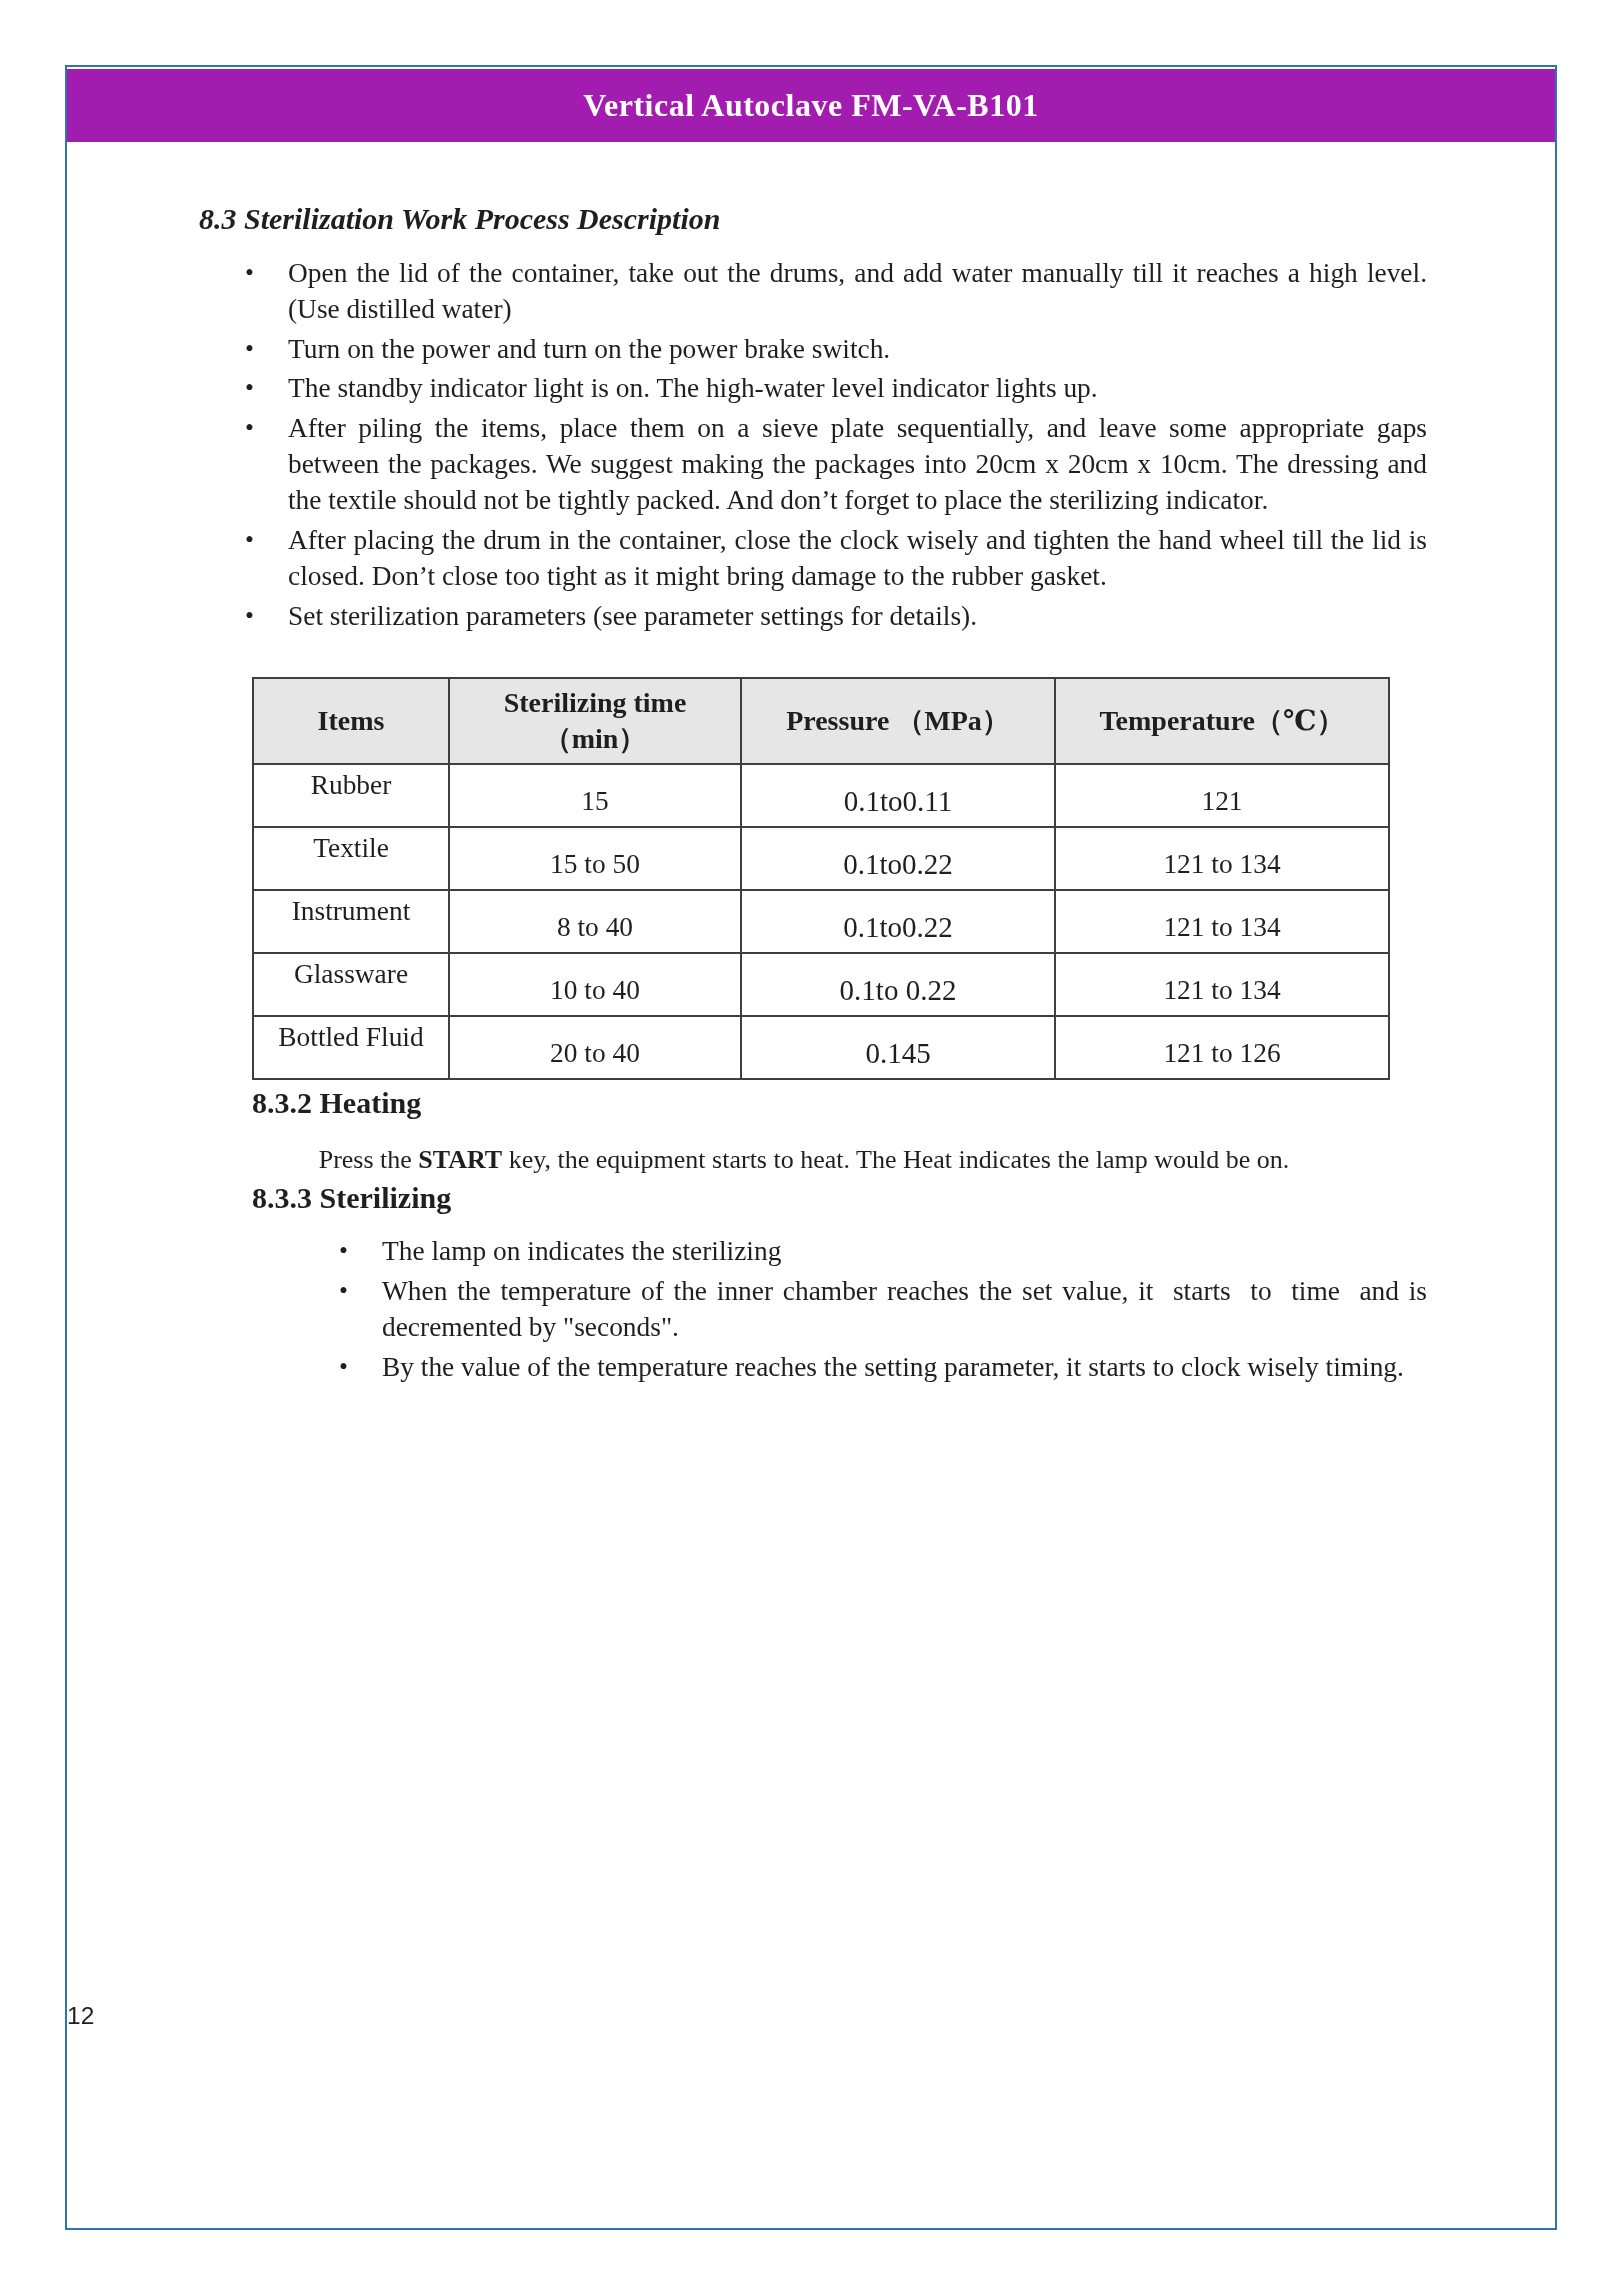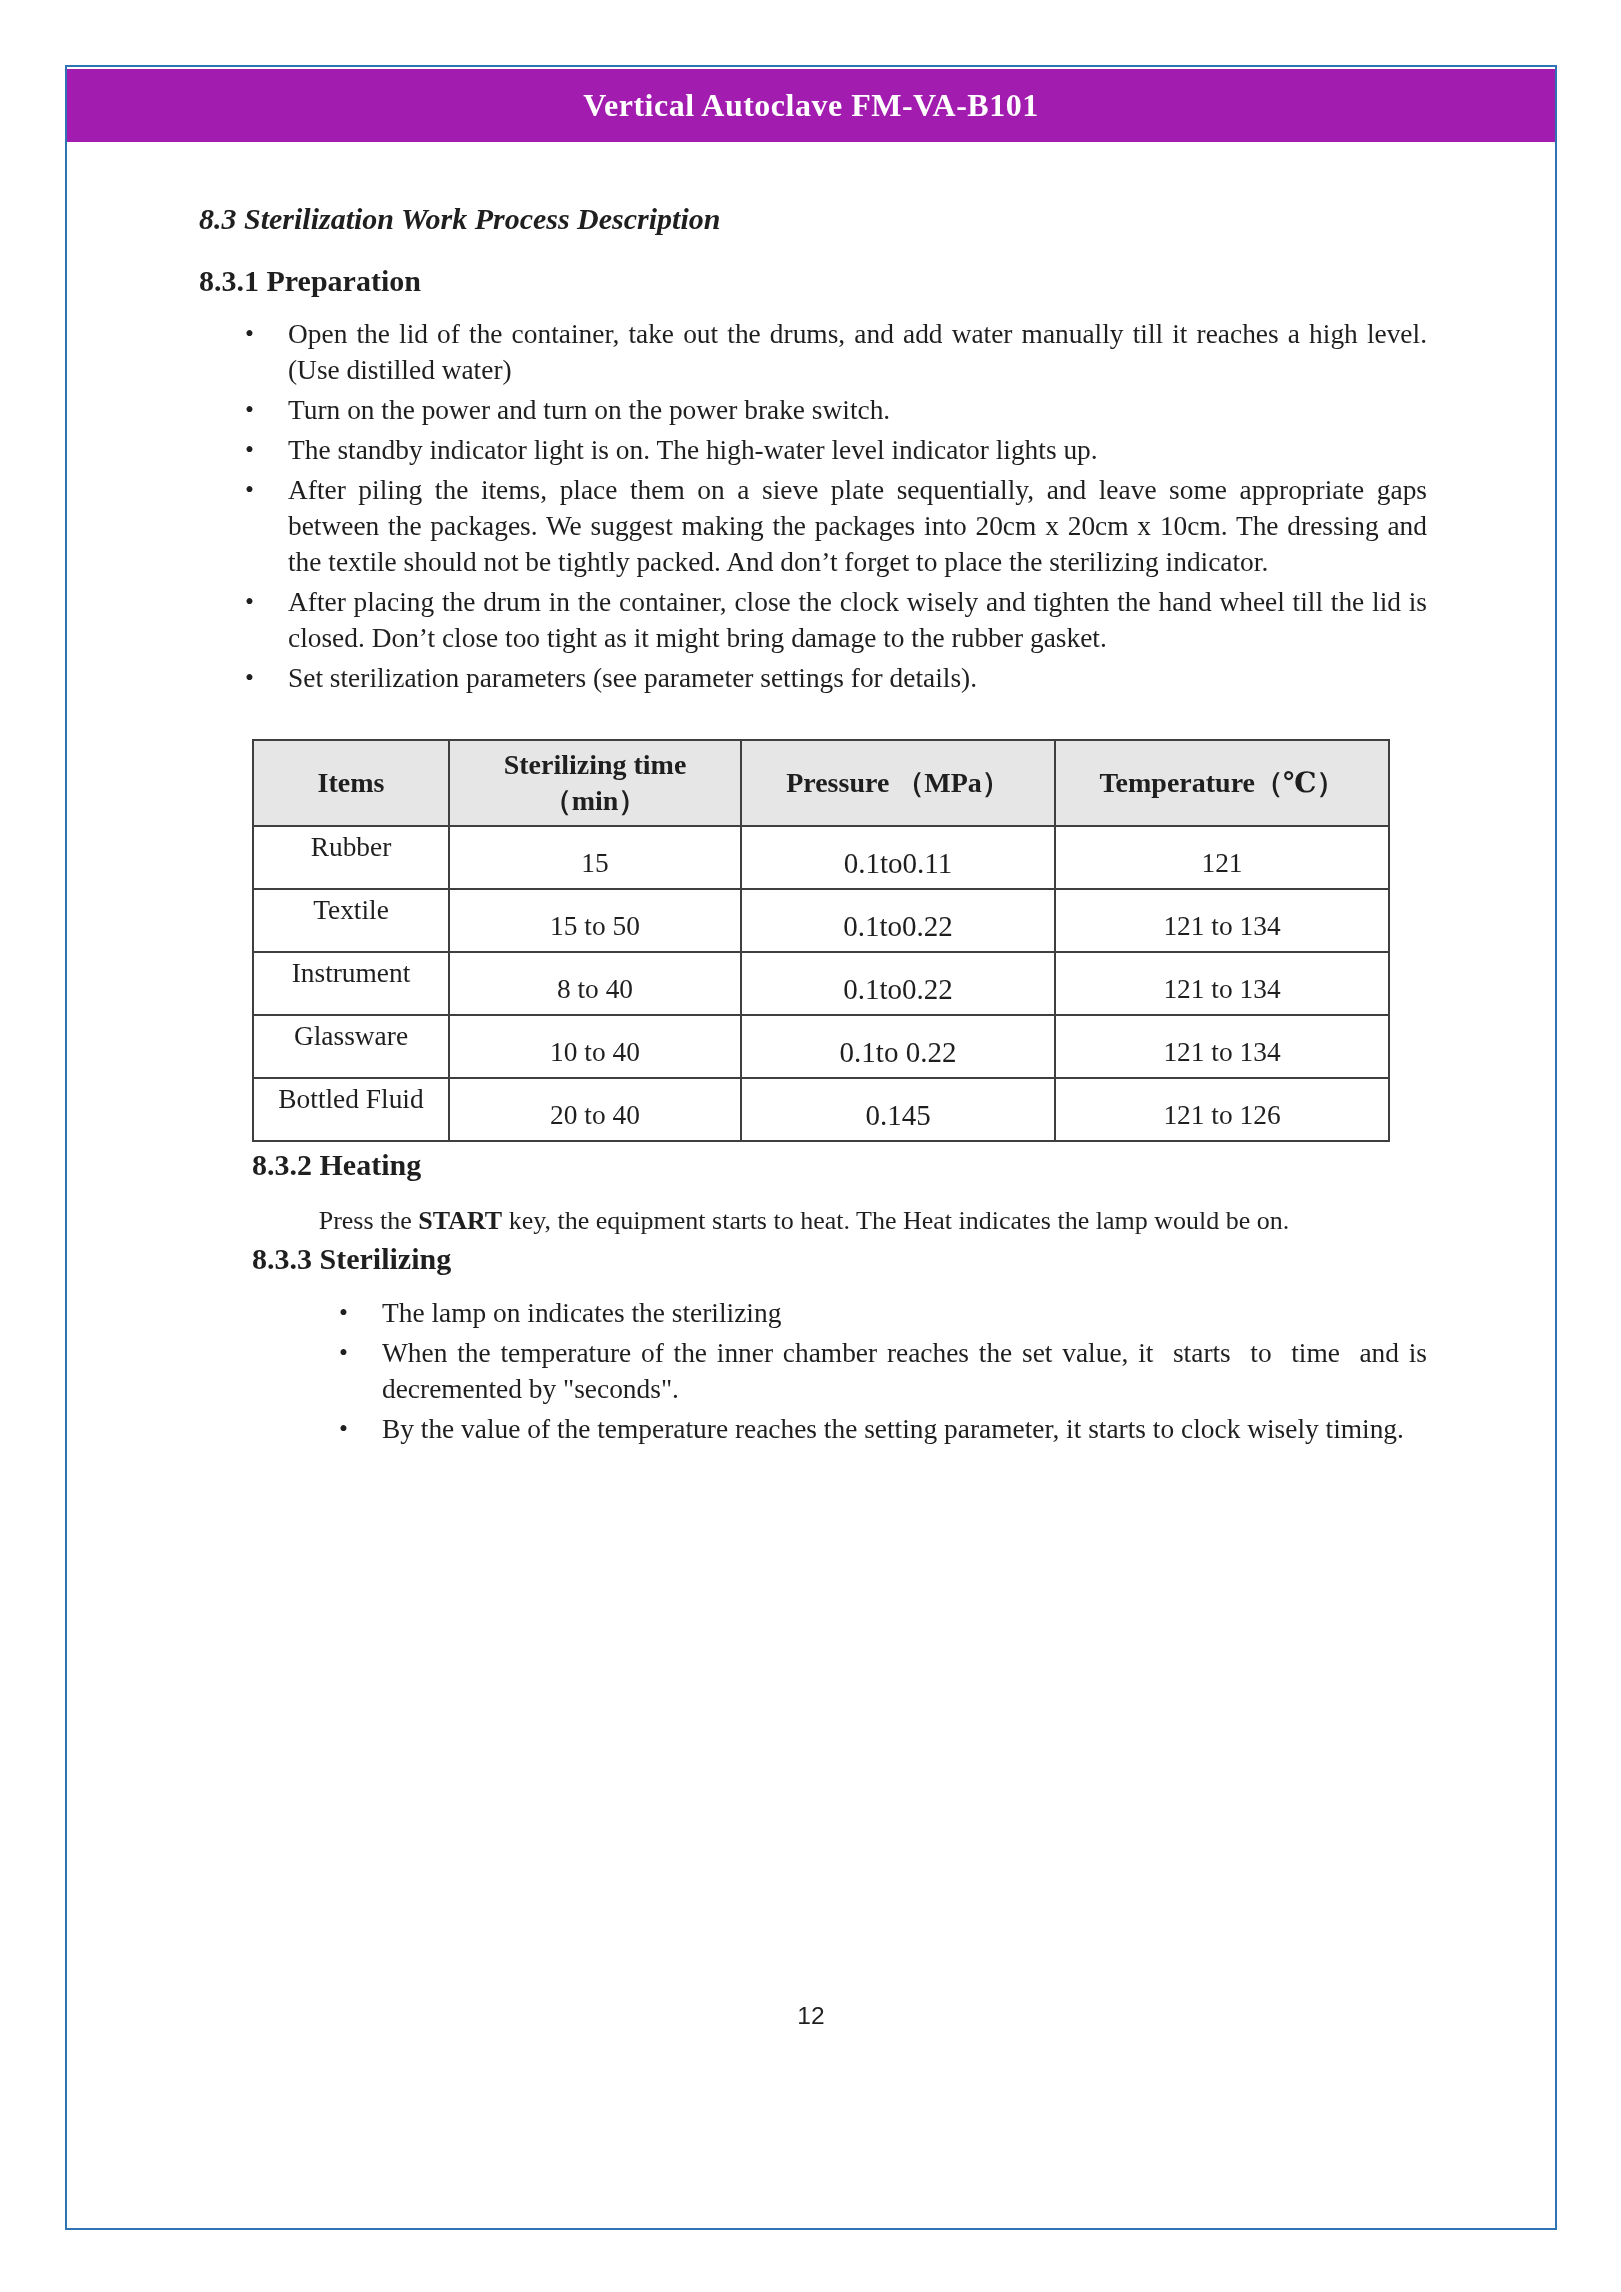--- a/index.html
+++ b/index.html
@@ -63,37 +63,36 @@
   .col-item { width: 196px; } .col-time { width: 292px; }
   .col-press { width: 314px; } .col-temp { width: 334px; }
 
   .heatp {
     margin: 19.6px 128px 0 238px; text-indent: 13.7px;
     font-size: 26px; line-height: 36px; text-align: justify;
   }
 
   .pagenum {
     position: absolute; left: 0; top: 1935px; width: 100%;
-    text-align: center; font-family: "Liberation Sans", sans-serif;
+    font-family: "Liberation Sans", sans-serif;
     font-size: 24.5px; color: #1f1f1f;
   }
 </style>
 </head>
 <body>
 
 <div class="page">
 
   <div class="titlebar">
     <div class="title">Vertical Autoclave FM-VA-B101</div>
   </div>
 
   <div class="content">
 
     <h1 class="h-main">8.3 Sterilization Work Process Description</h1>
-    <h2 class="h-sub1">8.3.1 Preparation</h2>
 
     <div class="blist blist-831">
       <div class="brow">
         <span class="bdot">•</span>
         <div class="btext">Open the lid of the container, take out the drums, and add water manually till it reaches a high level. (Use distilled water)</div>
       </div>
       <div class="brow">
         <span class="bdot">•</span>
         <div class="btext">Turn on the power and turn on the power brake switch.</div>
       </div>

